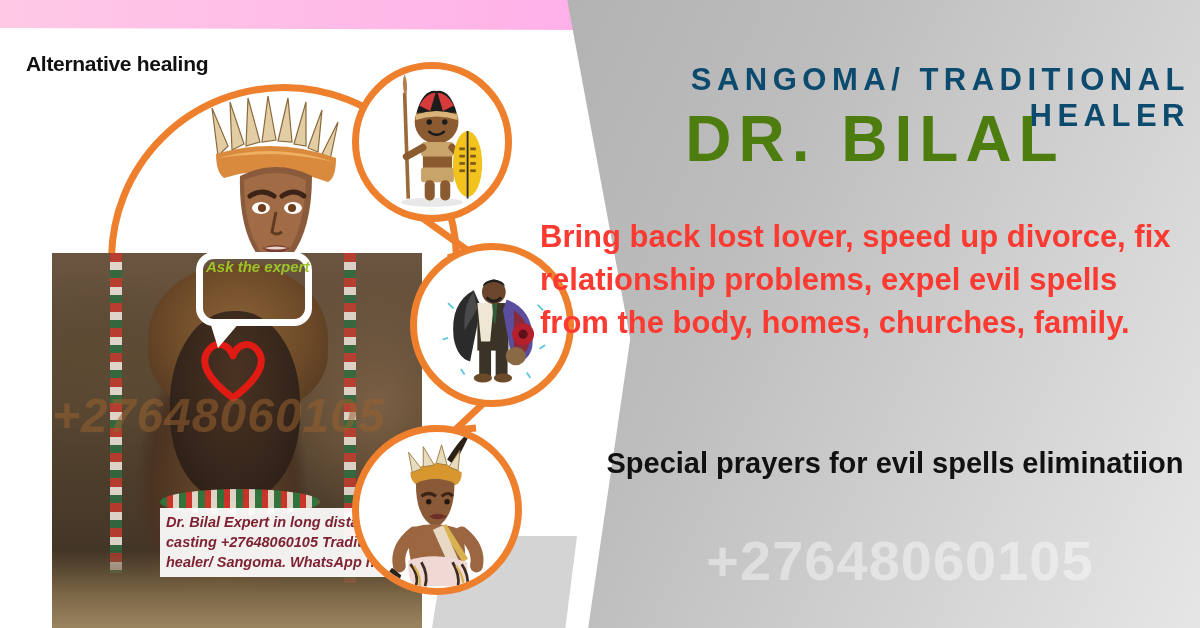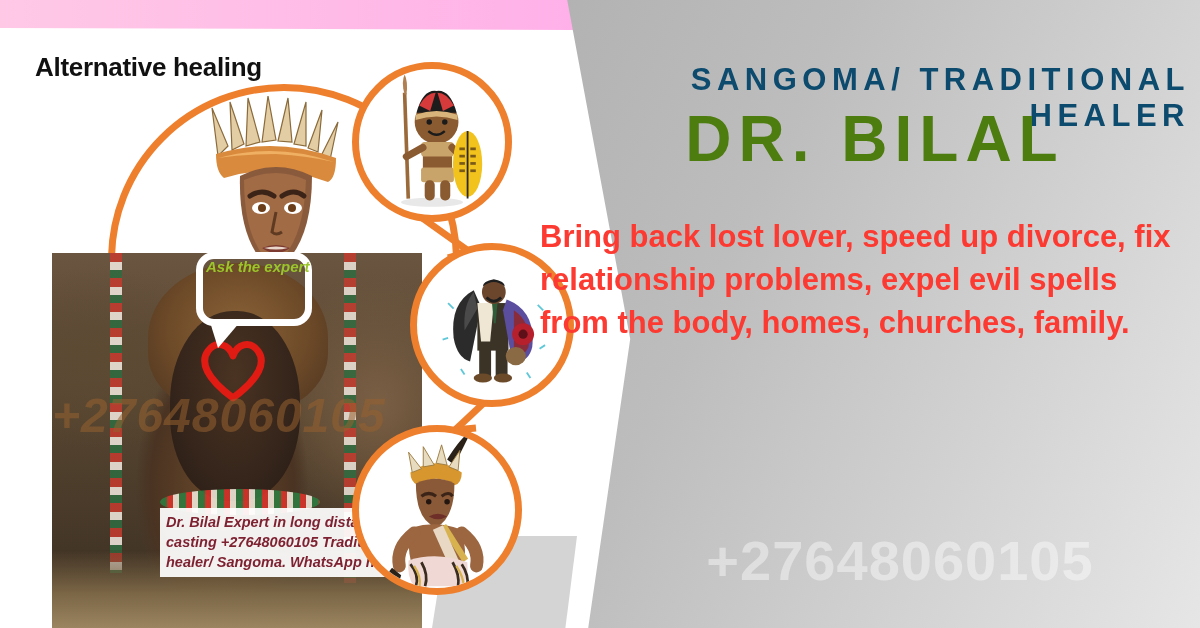--- a/index.html
+++ b/index.html
@@ -15,21 +15,21 @@
     clip-path:polygon(3.5% 0,100% 0,100% 100%,0 100%);}
 
   
   .gray-panel{position:absolute;left:500px;top:0;width:700px;height:628px;
     background:linear-gradient(115deg,#b0b0b0 0%,#bdbdbd 35%,#d3d3d3 70%,#e6e6e6 100%);
     clip-path:polygon(9.6% 0,100% 0,100% 100%,12.6% 100%,18.6% 54%);}
   .gray-wedge-bottom{position:absolute;left:432px;top:536px;width:145px;height:92px;
     background:#d4d4d4;clip-path:polygon(10% 0,100% 0,92% 100%,0 100%);}
 
   
-  .alt-heal{position:absolute;left:35px;top:52px;font-size:26px;font-weight:bold;
+  .alt-heal{position:absolute;left:26px;top:52px;font-size:21px;font-weight:bold;
     color:#111;letter-spacing:-0.3px;}
 
   
   .ring-big{position:absolute;left:108px;top:84px;width:352px;height:352px;
     border:7px solid #ee7f2d;border-radius:50%;box-sizing:border-box;}
 
   
   .warrior-bust{position:absolute;left:188px;top:96px;width:176px;height:190px;}
 
   
@@ -309,15 +309,16 @@
           <path d="M106 146 Q114 158 114 168"></path>
       </g>
 
       <path d="M36 148 Q28 156 34 164 Q44 166 46 156 Z" fill="#2a2118"></path>
     </svg>
   </div>
 
   <div class="kicker">SANGOMA/ TRADITIONAL HEALER</div>
   <div class="bigname">DR.  BILAL</div>
   <div class="redtext">Bring back lost lover, speed up divorce, fix relationship problems, expel evil spells from the body, homes, churches, family.</div>
+  <div class="blacktext">Special prayers for  evil spells eliminatiion</div>
   <div class="wm-right">+27648060105</div>
 
 </div>
 
 </body></html>

